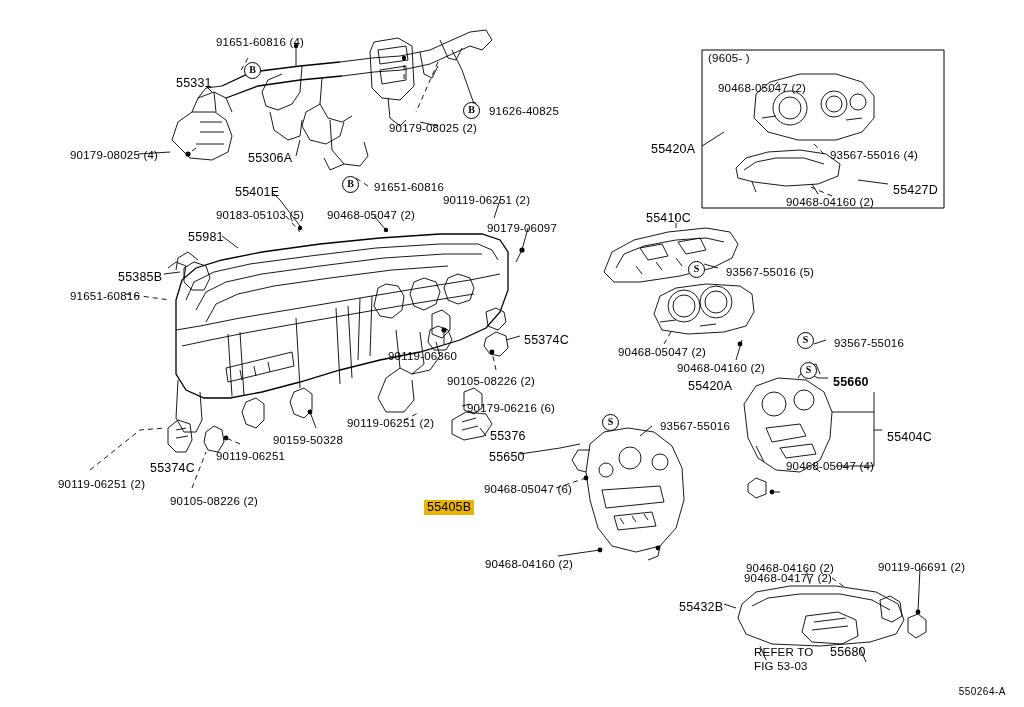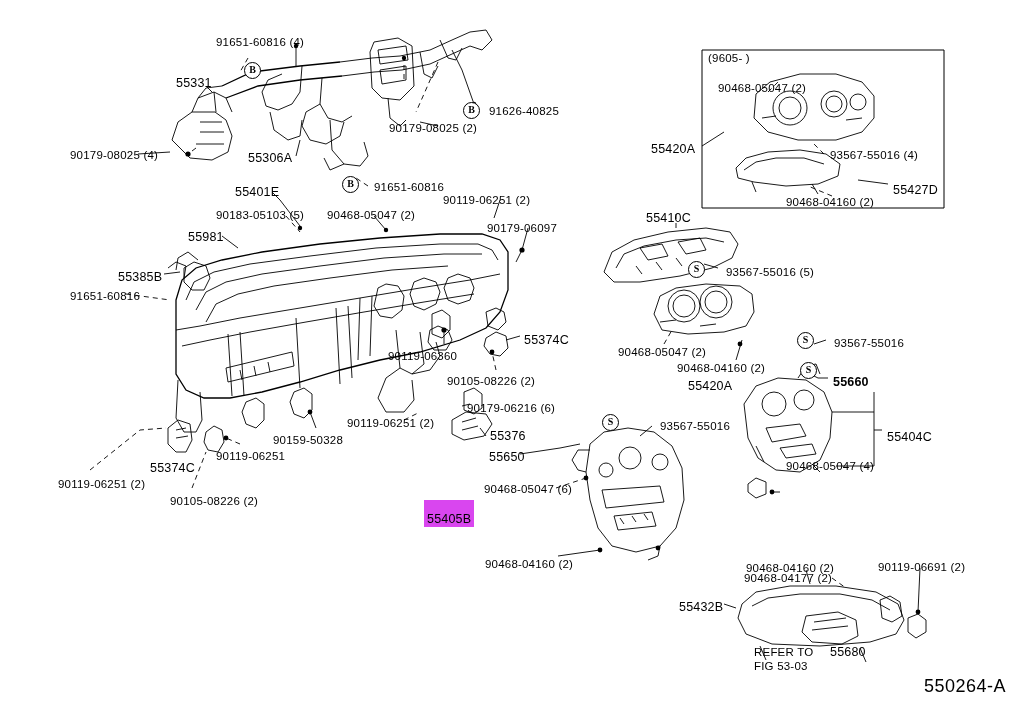--- a/index.html
+++ b/index.html
@@ -22,29 +22,29 @@
     font-family: "Liberation Sans", sans-serif;
     font-size: 11.5px;
     color: #000000;
     white-space: nowrap;
     letter-spacing: 0.2px;
   }
   .lbl.big {
     font-size: 12.5px;
   }
   .hl {
-    background: #d946ef;
-    padding: 12px 3px 1px 3px;
+    background: #eab308;
+    padding: 0 3px 1px 3px;
     font-size: 12.5px;
   }
   .diagcode {
     position: absolute;
     right: 18px;
     bottom: 10px;
-    font-size: 18px;
+    font-size: 10px;
     letter-spacing: 0.5px;
   }
   
   .mark {
     position: absolute;
     width: 15px;
     height: 15px;
     border: 1.4px solid #000;
     border-radius: 50%;
     font-size: 10px;

